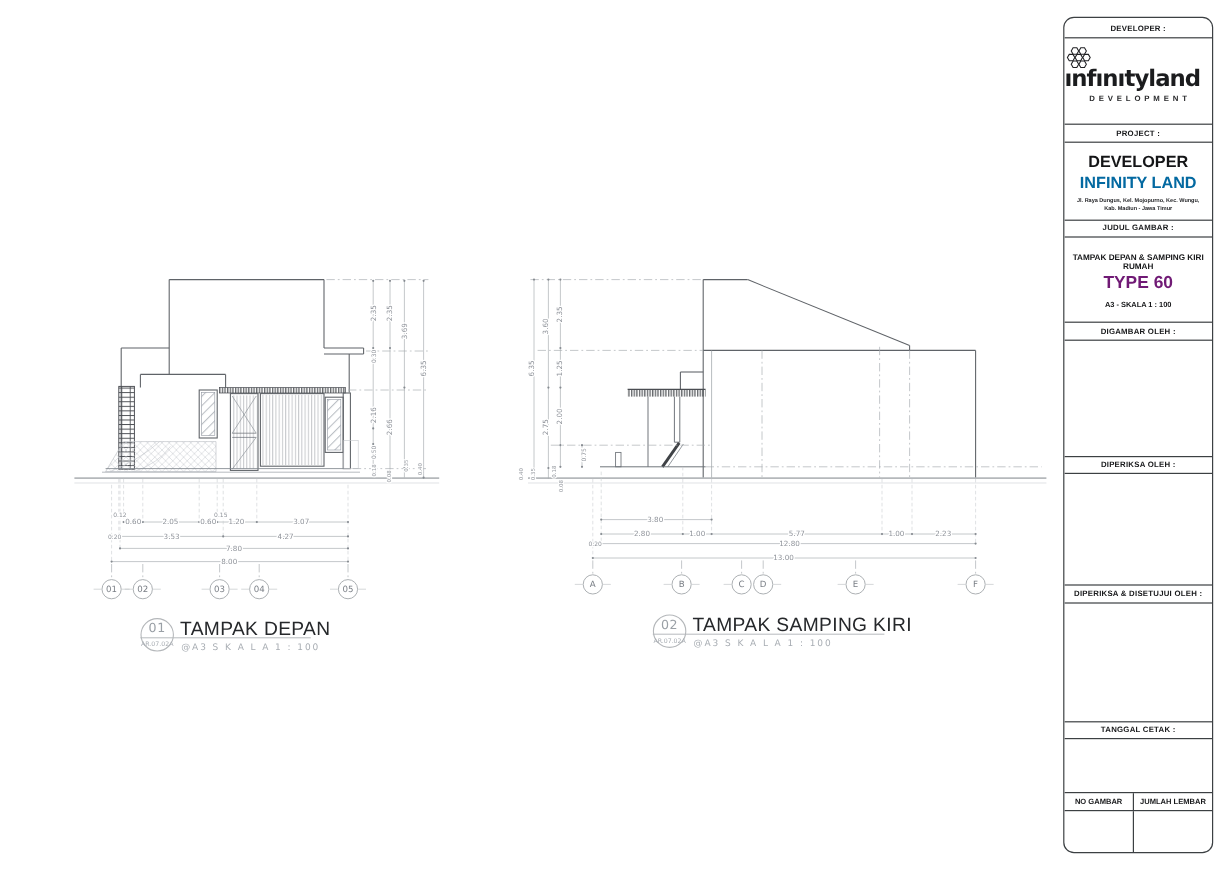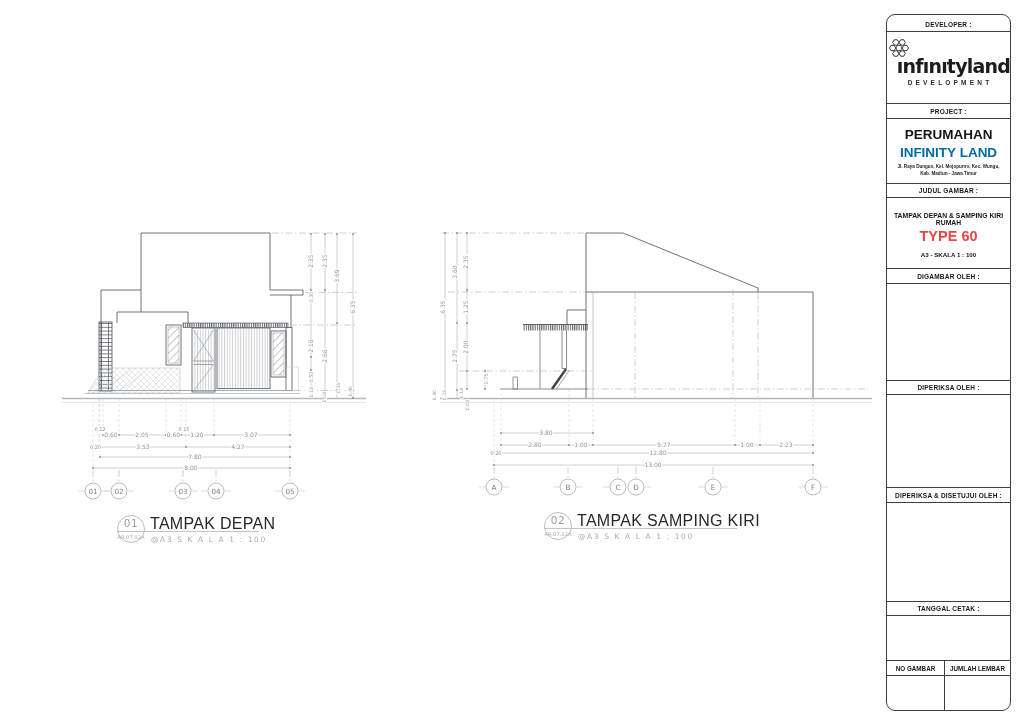--- a/index.html
+++ b/index.html
@@ -23,30 +23,30 @@
   .figcode{font-size:5.2px;fill:#a8adb3;text-anchor:middle;}
   .figtitle{font-size:16px;fill:#26282b;letter-spacing:0.3px;font-family:"Liberation Sans",sans-serif;}
   .figscale{font-size:7.5px;fill:#a8adb3;letter-spacing:1.6px;}
   .figln{stroke:#b4b7ba;stroke-width:0.8;}
   
   .tb{position:absolute;left:886px;top:14px;width:123px;height:695px;border:1.2px solid #3c4043;border-radius:9px;background:#fff;display:flex;flex-direction:column;overflow:hidden;}
   .tb-head{border-top:1px solid #3c4043;border-bottom:1px solid #3c4043;font-size:6.5px;font-weight:700;text-align:center;padding:3.5px 0 3px;color:#17181a;letter-spacing:0.2px;flex:0 0 auto;}
   .tb-first{border-top:none;padding-top:6px;}
   .tb-logo{height:71px;position:relative;flex:0 0 auto;}
   .logo-icon{position:absolute;right:10px;top:5px;}
-  .logo-word{position:absolute;left:0;right:0;top:23px;text-align:right;font-size:19px;font-weight:700;letter-spacing:-0.8px;color:#1b1c1e;font-family:"DejaVu Sans",sans-serif;}
+  .logo-word{position:absolute;left:0;right:0;top:23px;text-align:left;font-size:19px;font-weight:700;letter-spacing:-0.8px;color:#1b1c1e;font-family:"DejaVu Sans",sans-serif;}
   .logo-sub{position:absolute;left:0;right:0;top:47px;text-align:center;font-size:6.5px;font-weight:700;letter-spacing:3.2px;color:#2a2b2d;padding-left:3px;}
   .tb-project{height:64px;text-align:center;flex:0 0 auto;}
   .proj1{font-size:13.5px;font-weight:700;margin-top:8px;color:#141517;}
   .proj2{font-size:13.5px;font-weight:700;margin-top:3px;color:#0369a1;}
   .addr{font-size:4.6px;font-weight:700;color:#26272a;margin-top:2px;}
   .addr.first{margin-top:4px;}
   .tb-judul{height:70px;text-align:center;flex:0 0 auto;}
   .jud1{font-size:6.8px;font-weight:700;margin-top:14px;color:#141517;}
-  .jud2{font-size:14.5px;font-weight:700;margin-top:2px;color:#ef4444;}
+  .jud2{font-size:14.5px;font-weight:700;margin-top:2px;color:#701a75;}
   .jud3{font-size:6.2px;font-weight:700;margin-top:7px;color:#141517;}
   .sp-a{height:96px;flex:0 0 auto;}
   .sp-b{height:92px;flex:0 0 auto;}
   .sp-c{height:98px;flex:0 0 auto;}
   .sp-d{height:44px;flex:0 0 auto;}
   .tb-grid-head{display:flex;border-top:1px solid #3c4043;border-bottom:1px solid #3c4043;flex:0 0 auto;}
   .tb-grid-head div{font-size:6.3px;font-weight:700;text-align:center;padding:3.5px 0 3px;color:#17181a;}
   .cl{width:58px;border-right:1px solid #3c4043;box-sizing:border-box;}
   .cr{flex:1;}
   .tb-bottom{flex:1;display:flex;}
@@ -425,21 +425,21 @@
       <use href="#hx" x="8.8" y="16.54"></use>
       <use href="#hx" x="5.6" y="11"></use>
       <use href="#hx" x="8.8" y="5.46"></use>
       <use href="#hx" x="15.2" y="5.46"></use>
     </svg>
     <div class="logo-word">ınfınıtyland</div>
     <div class="logo-sub">DEVELOPMENT</div>
   </div>
   <div class="tb-head">PROJECT :</div>
   <div class="tb-project">
-    <div class="proj1">PERUMAHAN</div>
+    <div class="proj1">DEVELOPER</div>
     <div class="proj2">INFINITY LAND</div>
     <div class="addr first">Jl. Raya Dungus, Kel. Mojopurno, Kec. Wungu,</div>
     <div class="addr">Kab. Madiun - Jawa Timur</div>
   </div>
   <div class="tb-head">JUDUL GAMBAR :</div>
   <div class="tb-judul">
     <div class="jud1">TAMPAK DEPAN &amp; SAMPING KIRI RUMAH</div>
     <div class="jud2">TYPE 60</div>
     <div class="jud3">A3 - SKALA 1 : 100</div>
   </div>

